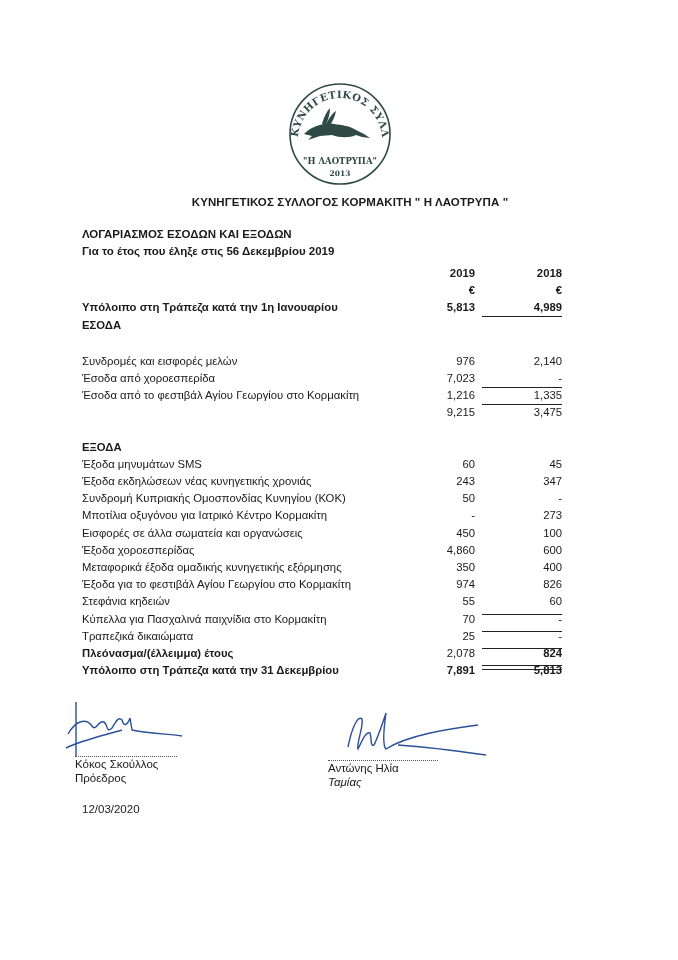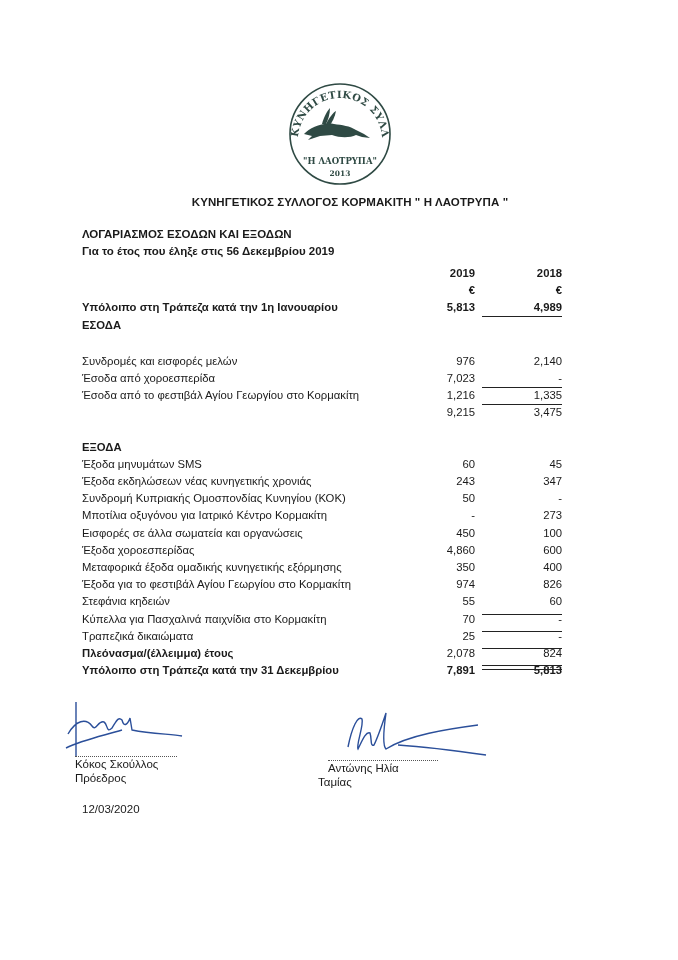--- a/index.html
+++ b/index.html
@@ -147,21 +147,21 @@
   <div class="row">
     <span class="lbl">Τραπεζικά δικαιώματα</span>
     <span class="c1">25</span>
     <span class="c2">-</span>
   </div>
   <div class="ul-wide" style="left:400px; width:80px; top:349px;"></div>
   <div class="ul-wide" style="left:400px; width:80px; top:366px;"></div>
   <div class="row bold">
     <span class="lbl">Πλεόνασμα/(έλλειμμα) έτους</span>
     <span class="c1" style="font-weight:normal">2,078</span>
-    <span class="c2" style="font-weight:normal">824</span>
+    <span class="c2" style="font-weight:bold">824</span>
   </div>
   <div class="ul-wide" style="left:400px; width:80px; top:383px;"></div>
   <div class="row bold">
     <span class="lbl">Υπόλοιπο στη Τράπεζα κατά την 31 Δεκεμβρίου</span>
     <span class="c1">7,891</span>
     <span class="c2">5,813</span>
   </div>
   <div class="dbl" style="left:400px; width:80px; top:400px;"></div>
 </div>
 
@@ -172,15 +172,15 @@
 </div>
 <div class="abs sig-name" style="left:75px; top:756px; border-top:1px dotted #555; padding-top:1px; width:102px;">Κόκος Σκούλλος</div>
 <div class="abs sig-name" style="left:75px; top:772px;">Πρόεδρος</div>
 
 <div class="sig" style="left:328px; top:705px; width:160px; height:55px;">
   <svg width="165" height="55" viewBox="0 0 165 55">
     <path d="M20 42 C 24 22, 30 10, 34 14 C 36 20, 28 40, 30 44 C 34 36, 38 26, 42 28 C 44 34, 42 42, 46 40 C 50 32, 54 20, 58 8 C 56 22, 54 40, 58 44 C 80 30, 120 24, 150 20 M70 40 C 100 42, 130 46, 158 50" fill="none" stroke="#2b4f9a" stroke-width="1.4"></path>
   </svg>
 </div>
 <div class="abs sig-name" style="left:328px; top:760px; border-top:1px dotted #555; padding-top:1px; width:110px;">Αντώνης Ηλία</div>
-<div class="abs sig-name" style="left:318px; top:776px;">Ταμίας</div>
+<div class="abs sig-name" style="left:328px; top:776px;font-style:italic;">Ταμίας</div>
 
 <div class="abs date">12/03/2020</div>
 
 </body></html>

